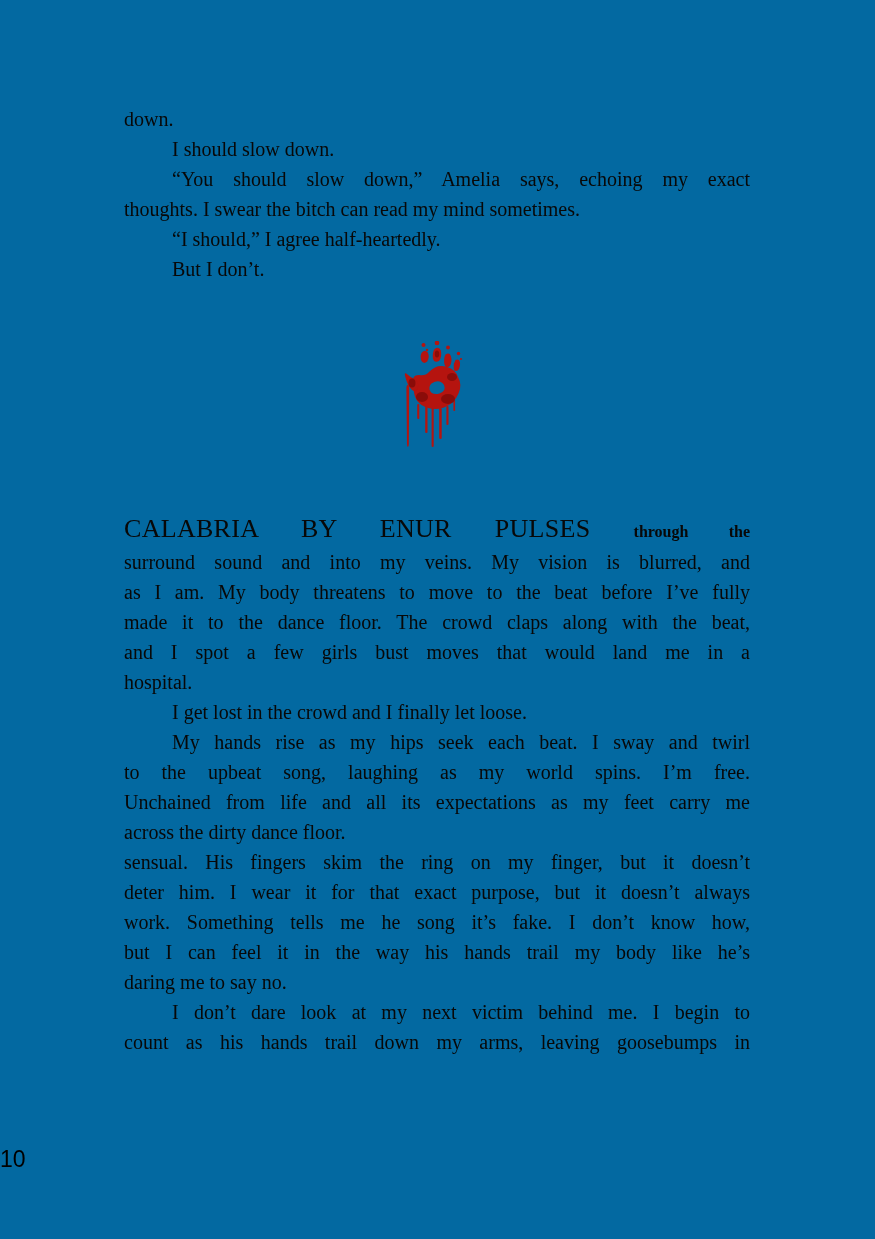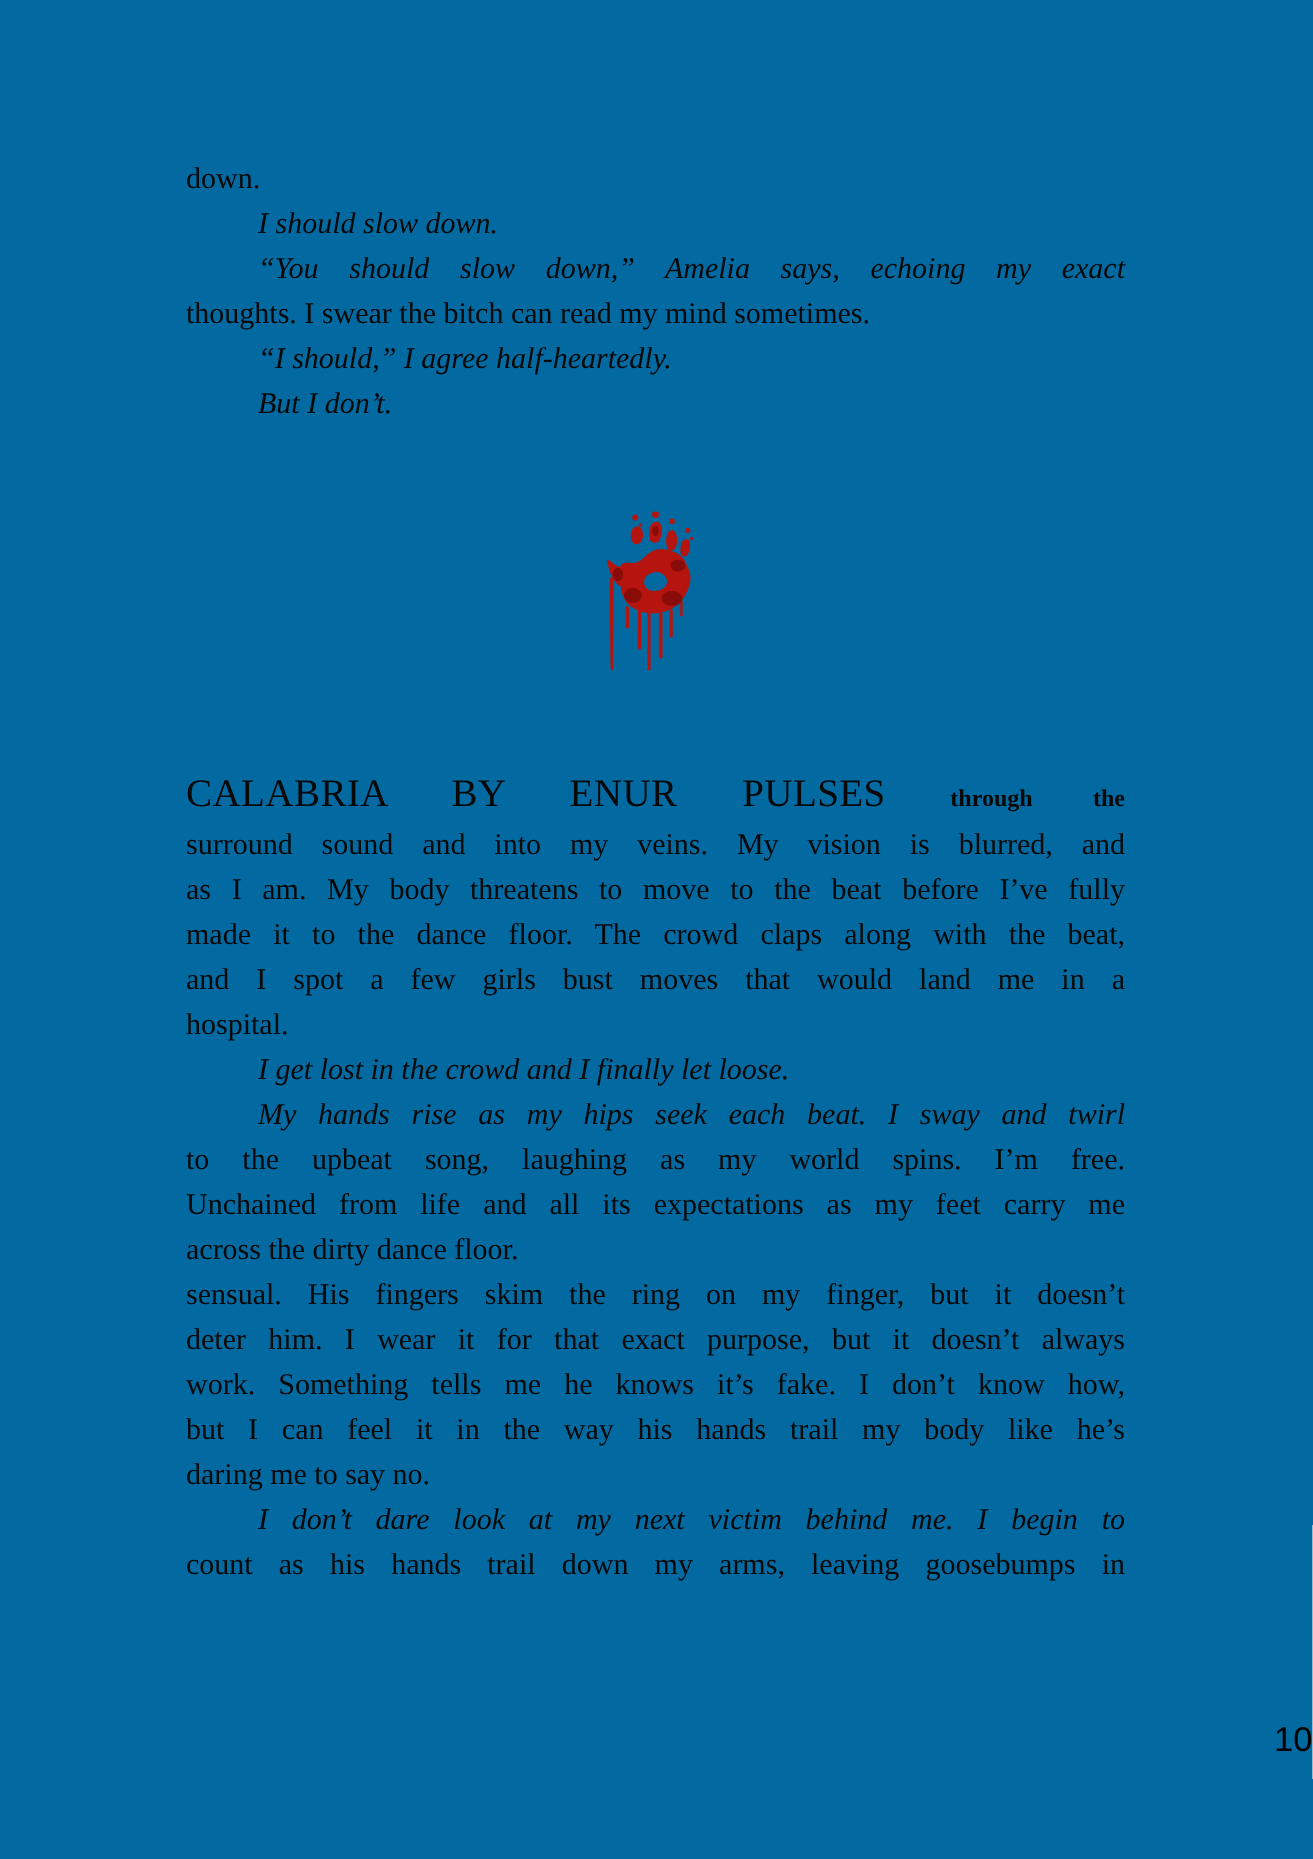--- a/index.html
+++ b/index.html
@@ -19,21 +19,21 @@
     top: 104px;
     width: 626px;
   }
   .line {
     font-size: 20px;
     line-height: 30px;
     text-align: justify;
     text-align-last: justify;
   }
   .line.last { text-align-last: left; }
-  .line.indent { text-indent: 48px; font-style: italic; }
+  .line.indent { text-indent: 48px; }
   .opener-line { white-space: normal; }
   .seg-caps {
     font-size: 26px;
     letter-spacing: 0.3px;
   }
   .seg-caps-italic {
     font-size: 26px;
     letter-spacing: 0.3px;
   }
   .seg-normal { font-size: 16px; font-weight: bold; }
@@ -42,21 +42,21 @@
     height: 115px;
     display: flex;
     justify-content: center;
     align-items: flex-start;
   }
   .page-number {
     position: absolute;
     top: 1146px;
     left: 0;
     width: 100%;
-    text-align: right;
+    text-align: left;
     font-family: "Liberation Sans", "DejaVu Sans", sans-serif;
     font-size: 23px;
     color: #000000;
   }
 </style>
 </head>
 <body>
 
 <div class="page">
   <div class="content">
@@ -138,21 +138,21 @@
         </div>
         <div>
           <div class="line indent">My hands rise as my hips seek each beat. I sway and twirl</div>
           <div class="line">to the upbeat song, laughing as my world spins. I’m free.</div>
           <div class="line">Unchained from life and all its expectations as my feet carry me</div>
           <div class="line last">across the dirty dance floor.</div>
         </div>
         <div>
           <div class="line">sensual. His fingers skim the ring on my finger, but it doesn’t</div>
           <div class="line">deter him. I wear it for that exact purpose, but it doesn’t always</div>
-          <div class="line">work. Something tells me he knows it’s fake. I don’t know how,</div>
+          <div class="line">work. Something tells me he song it’s fake. I don’t know how,</div>
           <div class="line">but I can feel it in the way his hands trail my body like he’s</div>
           <div class="line last">daring me to say no.</div>
         </div>
         <div>
           <div class="line indent">I don’t dare look at my next victim behind me. I begin to</div>
           <div class="line">count as his hands trail down my arms, leaving goosebumps in</div>
         </div>
       </div>
   </div>
 

